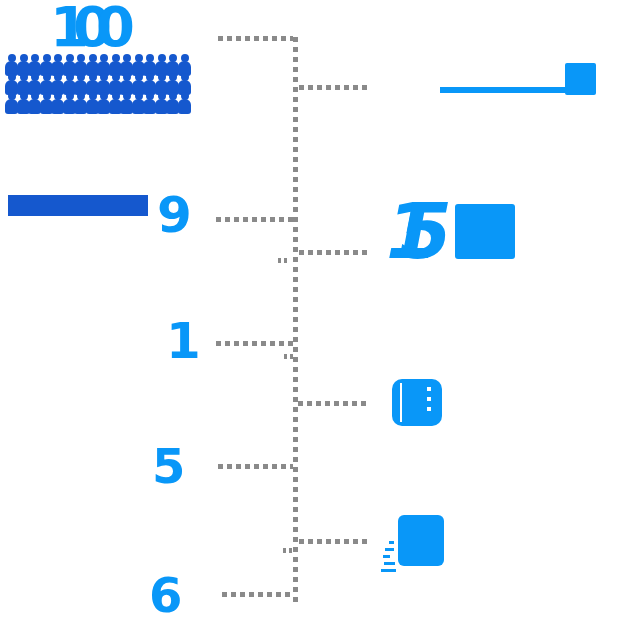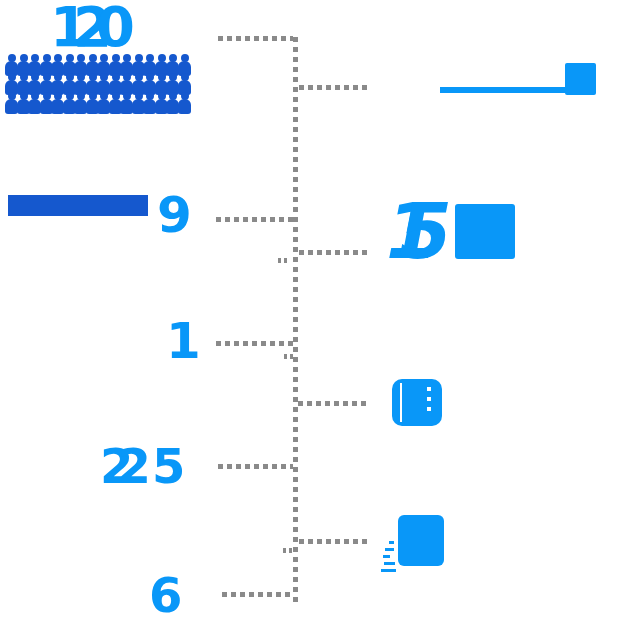--- a/index.html
+++ b/index.html
@@ -99,21 +99,21 @@
   <div class="hdash c4"></div>
   <div class="hdash c5"></div>
   <div class="hdash c6"></div>
   <div class="hdash c7"></div>
   <div class="hdash c8"></div>
   <div class="hdash c9"></div>
   <div class="tick t1"></div>
   <div class="tick t2"></div>
   <div class="tick t3"></div>
 
-  <div class="num n1">120</div>
+  <div class="num n1">100</div>
   <div class="crowd">
       <div class="crowd-row"><span class="person"></span><span class="person"></span><span class="person"></span><span class="person"></span><span class="person"></span><span class="person"></span><span class="person"></span><span class="person"></span><span class="person"></span><span class="person"></span><span class="person"></span><span class="person"></span><span class="person"></span><span class="person"></span><span class="person"></span><span class="person"></span></div>
       <div class="crowd-row"><span class="person"></span><span class="person"></span><span class="person"></span><span class="person"></span><span class="person"></span><span class="person"></span><span class="person"></span><span class="person"></span><span class="person"></span><span class="person"></span><span class="person"></span><span class="person"></span><span class="person"></span><span class="person"></span><span class="person"></span><span class="person"></span></div>
       <div class="crowd-row"><span class="person"></span><span class="person"></span><span class="person"></span><span class="person"></span><span class="person"></span><span class="person"></span><span class="person"></span><span class="person"></span><span class="person"></span><span class="person"></span><span class="person"></span><span class="person"></span><span class="person"></span><span class="person"></span><span class="person"></span><span class="person"></span></div>
     </div>
 
   <div class="slider-bar"></div>
   <div class="slider-square"></div>
 
   <div class="stat-bar"></div>
@@ -124,21 +124,20 @@
 
   <div class="num n5">1</div>
 
   <div class="barrel">
     <span class="slit"></span>
     <span class="notch k1"></span>
     <span class="notch k2"></span>
     <span class="notch k3"></span>
   </div>
 
-  <div class="num n7a">22</div>
   <div class="num n7b">5</div>
 
   <div class="doc"></div>
   <div class="doc-mark dm1"></div>
   <div class="doc-mark dm2"></div>
   <div class="doc-mark dm3"></div>
   <div class="doc-mark dm4"></div>
   <div class="doc-mark dm5"></div>
 
   <div class="num n9">6</div>

